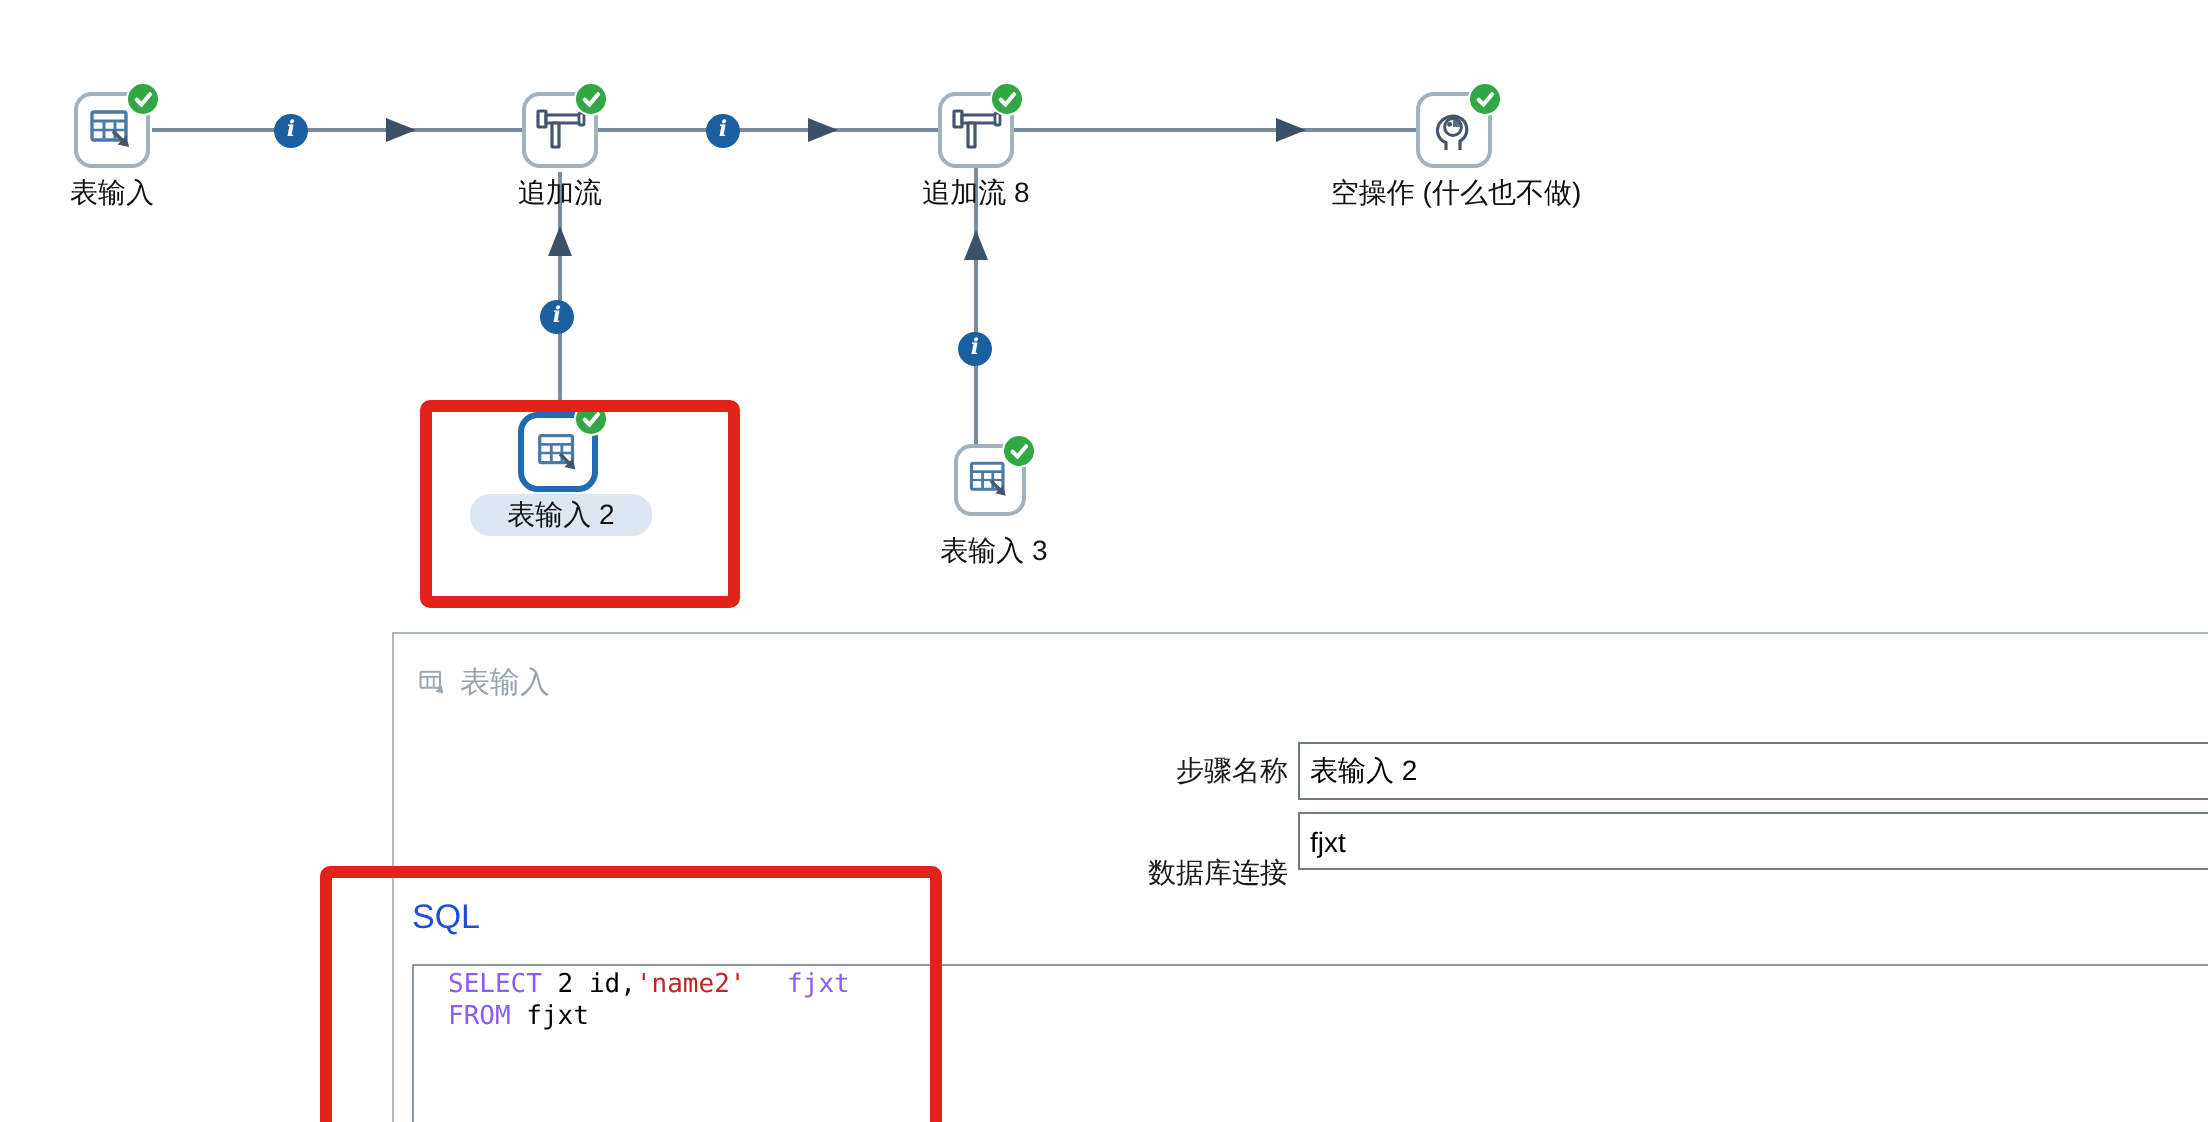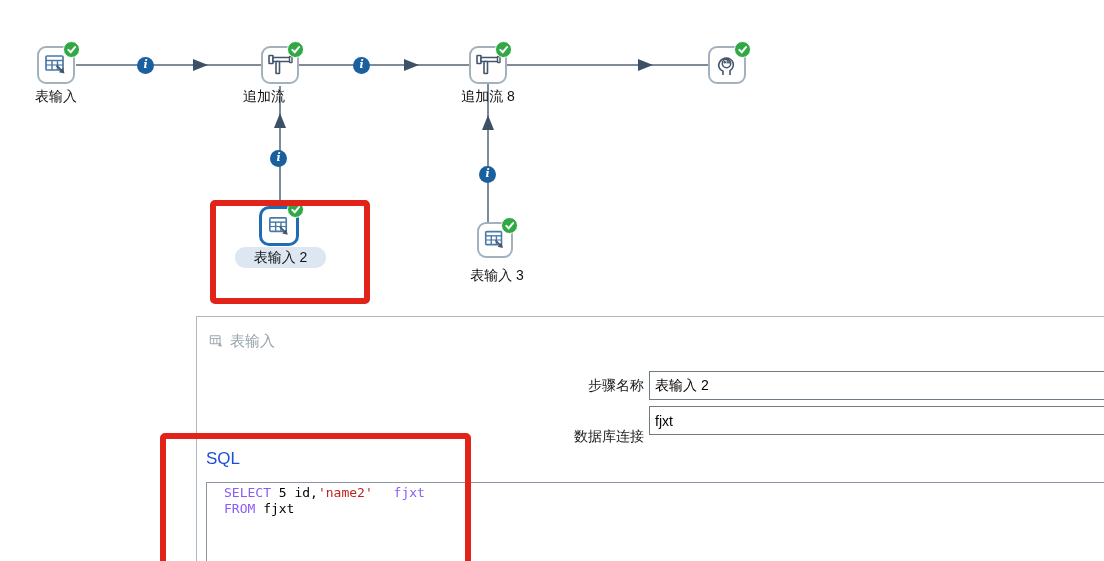--- a/index.html
+++ b/index.html
@@ -95,21 +95,21 @@
       <rect x="7" y="6.5" width="17" height="4" rx="0.5" fill="#fff" stroke="#44566b" stroke-width="1.6"></rect>
       <rect x="23.5" y="5.5" width="2.5" height="6" rx="0.5" fill="#fff" stroke="#44566b" stroke-width="1.4"></rect>
       <rect x="10" y="10.5" width="3.5" height="12" rx="0.5" fill="#fff" stroke="#44566b" stroke-width="1.6"></rect>
     </svg>
     <div class="badge" style="right:-7px; top:-7px;">
       <svg width="11" height="11" viewBox="0 0 14 14">
           <polyline points="3,7.5 6,10.5 11.5,4" fill="none" stroke="#fff" stroke-width="2.6" stroke-linecap="round"></polyline>
         </svg>
     </div>
   </div>
-  <div class="node-label" style="left:224px; top:88px; width:80px;">追加流</div>
+  <div class="node-label" style="left:240px; top:88px; width:80px;">追加流</div>
 
   <div class="node" style="left:469px; top:46px;">
     <svg width="28" height="28" viewBox="0 0 28 28">
       <rect x="3" y="4.5" width="4" height="8" rx="0.5" fill="#fff" stroke="#44566b" stroke-width="1.6"></rect>
       <rect x="7" y="6.5" width="17" height="4" rx="0.5" fill="#fff" stroke="#44566b" stroke-width="1.6"></rect>
       <rect x="23.5" y="5.5" width="2.5" height="6" rx="0.5" fill="#fff" stroke="#44566b" stroke-width="1.4"></rect>
       <rect x="10" y="10.5" width="3.5" height="12" rx="0.5" fill="#fff" stroke="#44566b" stroke-width="1.6"></rect>
     </svg>
     <div class="badge" style="right:-7px; top:-7px;">
       <svg width="11" height="11" viewBox="0 0 14 14">
@@ -125,20 +125,21 @@
       <circle cx="13.5" cy="12.5" r="4.2" fill="#fff" stroke="#44566b" stroke-width="1.5"></circle>
       <path d="M13.5,8.3 A4.2,4.2 0 0 1 17.7,12.5 L13.5,12.5 Z" fill="#44566b" opacity="0.85"></path>
       <circle cx="11.8" cy="11.2" r="1.2" fill="#44566b"></circle>
     </svg>
     <div class="badge" style="right:-7px; top:-7px;">
       <svg width="11" height="11" viewBox="0 0 14 14">
           <polyline points="3,7.5 6,10.5 11.5,4" fill="none" stroke="#fff" stroke-width="2.6" stroke-linecap="round"></polyline>
         </svg>
     </div>
   </div>
+  <div class="node-label" style="left:628px; top:88px; width:200px;">空操作 (什么也不做)</div>
 
   <div class="node selected" style="left:259px; top:206px;">
     <svg width="27" height="27" viewBox="0 0 28 28">
       <rect x="4" y="5" width="17" height="14" rx="1" fill="#fff" stroke="#4a7aa8" stroke-width="1.7"></rect>
       <line x1="4" y1="9.5" x2="21" y2="9.5" stroke="#4a7aa8" stroke-width="1.5"></line>
       <line x1="10" y1="9.5" x2="10" y2="19" stroke="#4a7aa8" stroke-width="1.5"></line>
       <line x1="15.5" y1="9.5" x2="15.5" y2="19" stroke="#4a7aa8" stroke-width="1.5"></line>
       <line x1="4" y1="14" x2="21" y2="14" stroke="#4a7aa8" stroke-width="1.2"></line>
       <line x1="14.5" y1="14.5" x2="21" y2="21" stroke="#44566b" stroke-width="1.8"></line>
       <polygon points="22.5,22.5 16.8,21.2 21.2,16.8" fill="#44566b"></polygon>
@@ -181,19 +182,19 @@
   <div class="dialog-title" style="left:230px; top:332px;">表输入</div>
 
   <div class="field-label" style="left:520px; top:377px; width:124px;font-family:Liberation Mono, monospace;">步骤名称</div>
   <input class="field-input" style="left: 649px; top: 371px; width: 462px;" type="text" value="表输入 2">
 
   <div class="field-label" style="left:520px; top:428px; width:124px;">数据库连接</div>
   <input class="field-input" style="left: 649px; top: 406px; width: 462px;" type="text" value="fjxt">
 
   <div class="sql-label" style="left:206px; top:449px;">SQL</div>
 
-  <div class="sql-box" style="left:206px; top:482px; width:905px; height:120px;"><span class="kw">SELECT</span><span class="plain"> 5 id,</span><span class="str">'name2'</span><span class="kw"> fjxt</span>
+  <div class="sql-box" style="left:206px; top:482px; width:905px; height:120px;"><span class="kw">SELECT</span><span class="plain"> 2 id,</span><span class="str">'name2'</span><span class="kw"> fjxt</span>
 <span class="kw">FROM</span><span class="plain"> fjxt</span></div>
 
   <div class="red-rect" style="left:210px; top:200px; width:160px; height:104px;"></div>
   <div class="red-rect" style="left:160px; top:433px; width:311px; height:170px;"></div>
 
 </div>
 
 </body></html>

